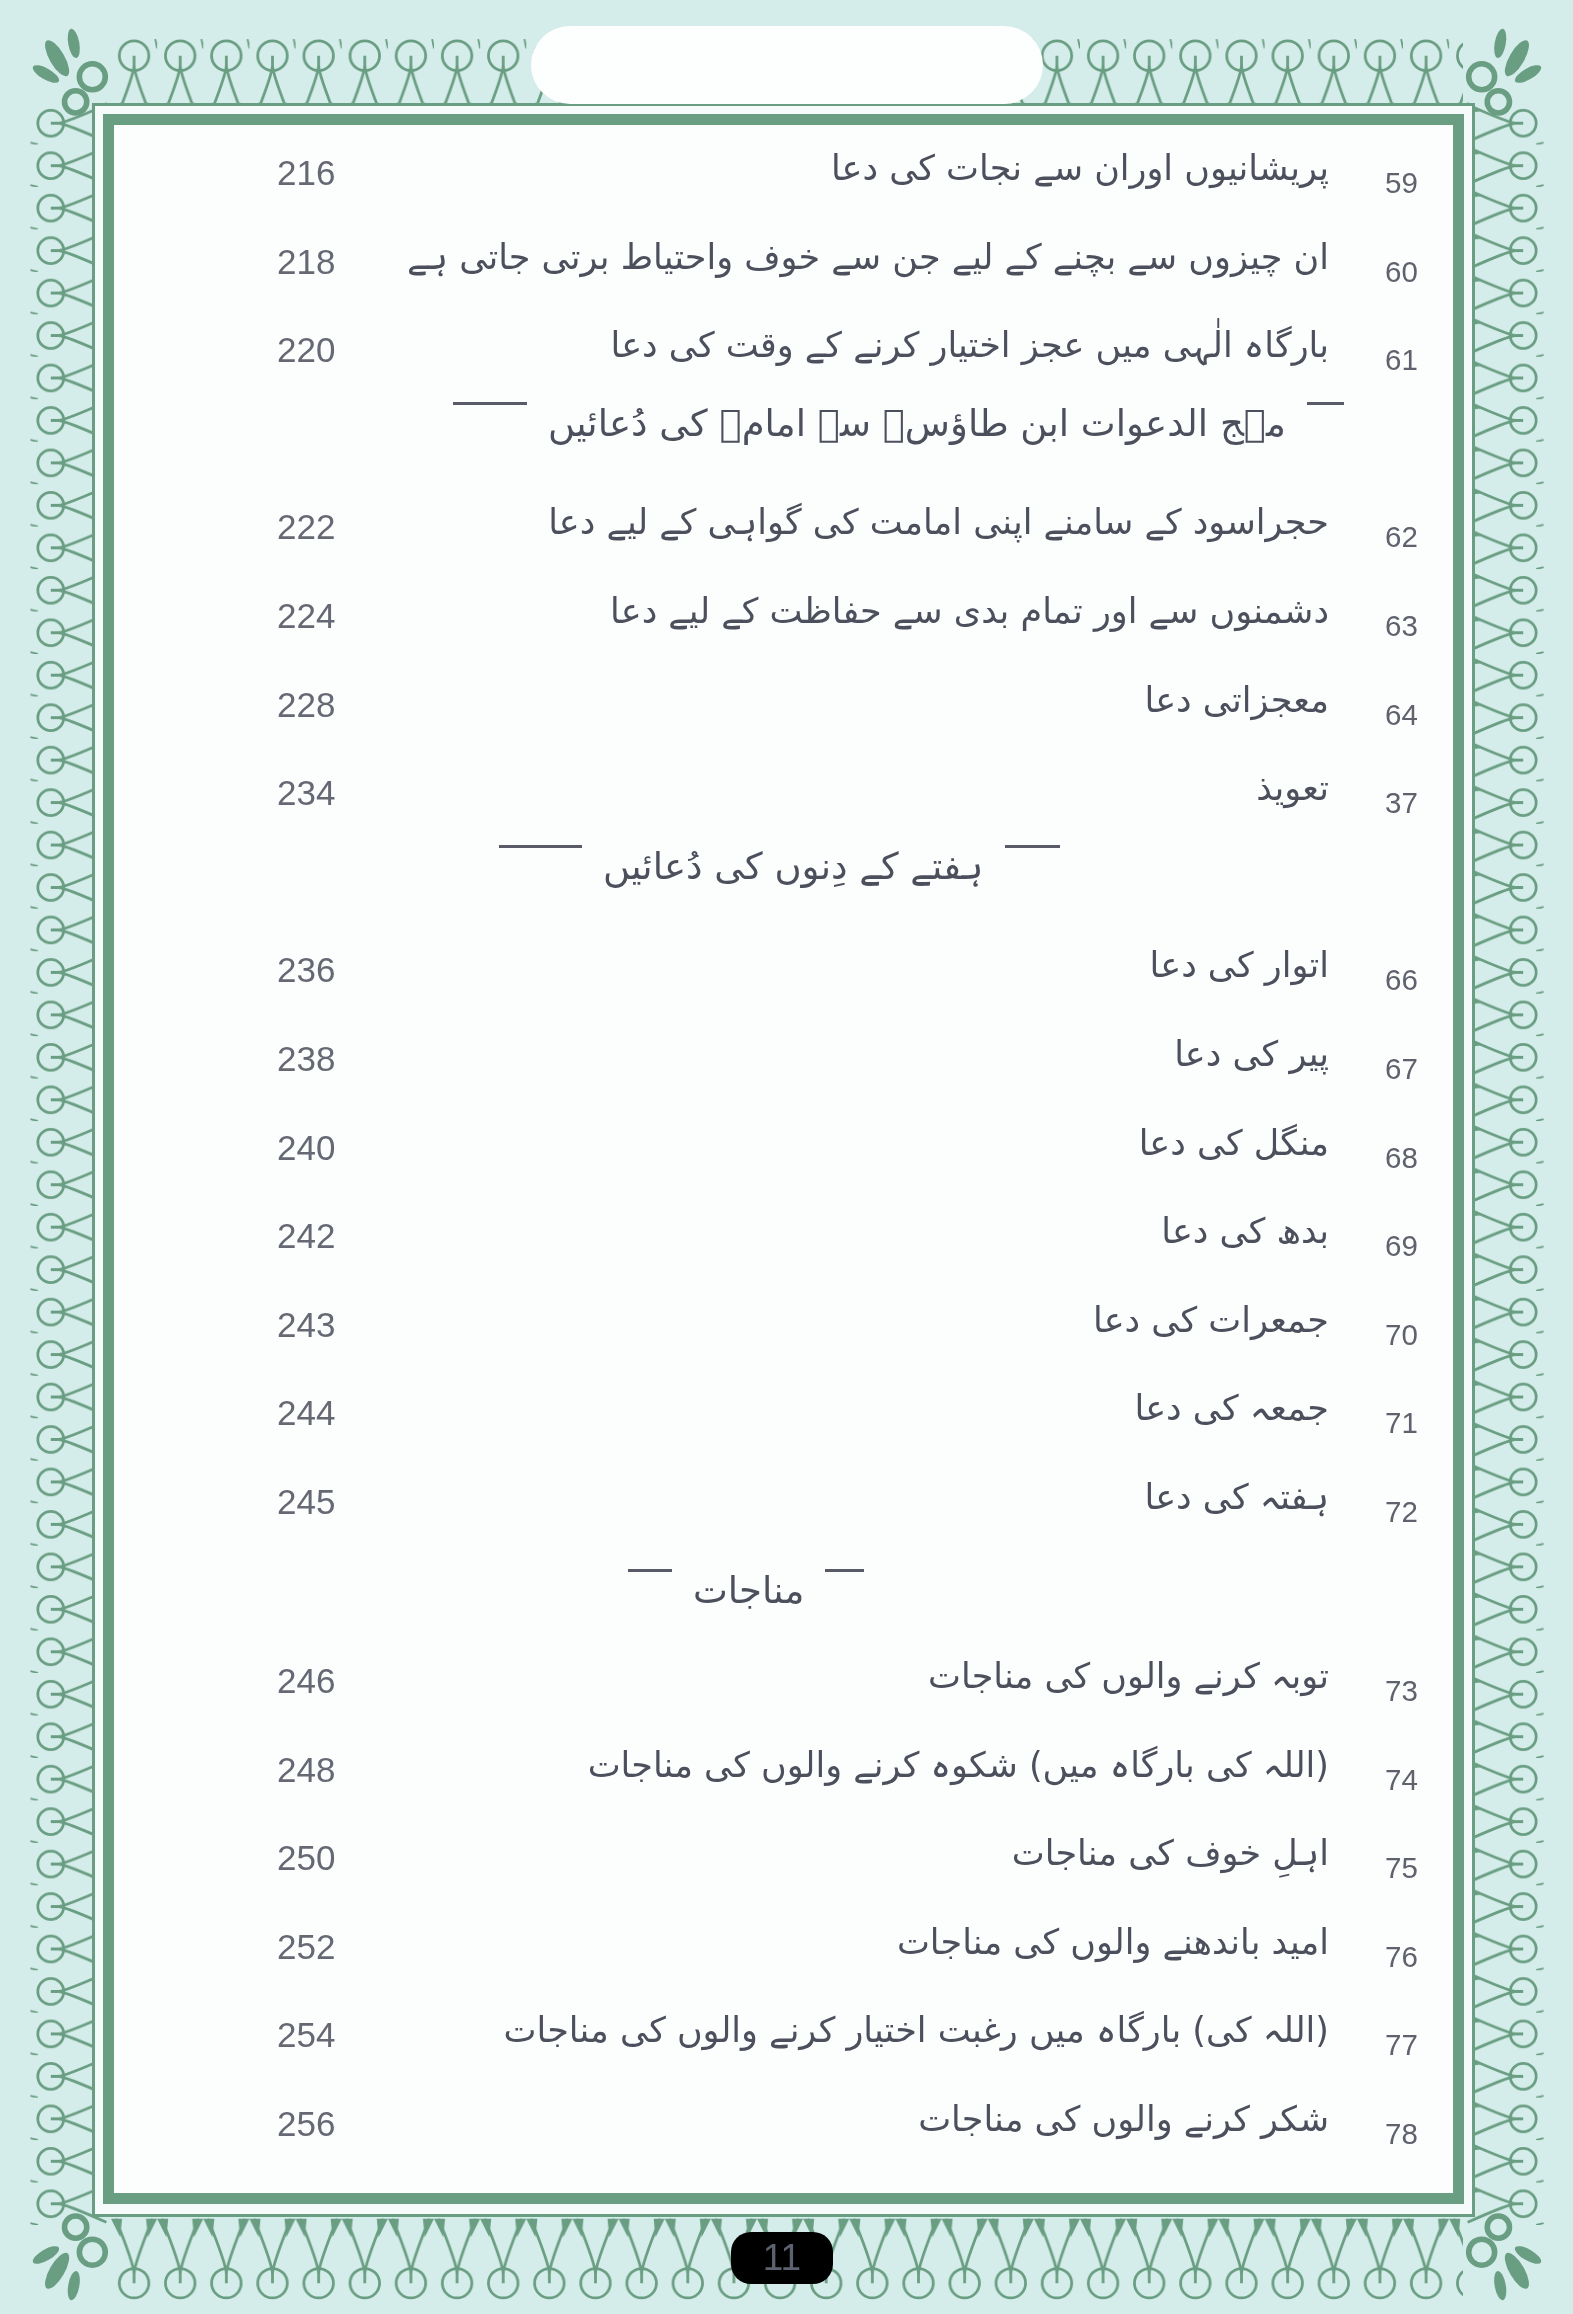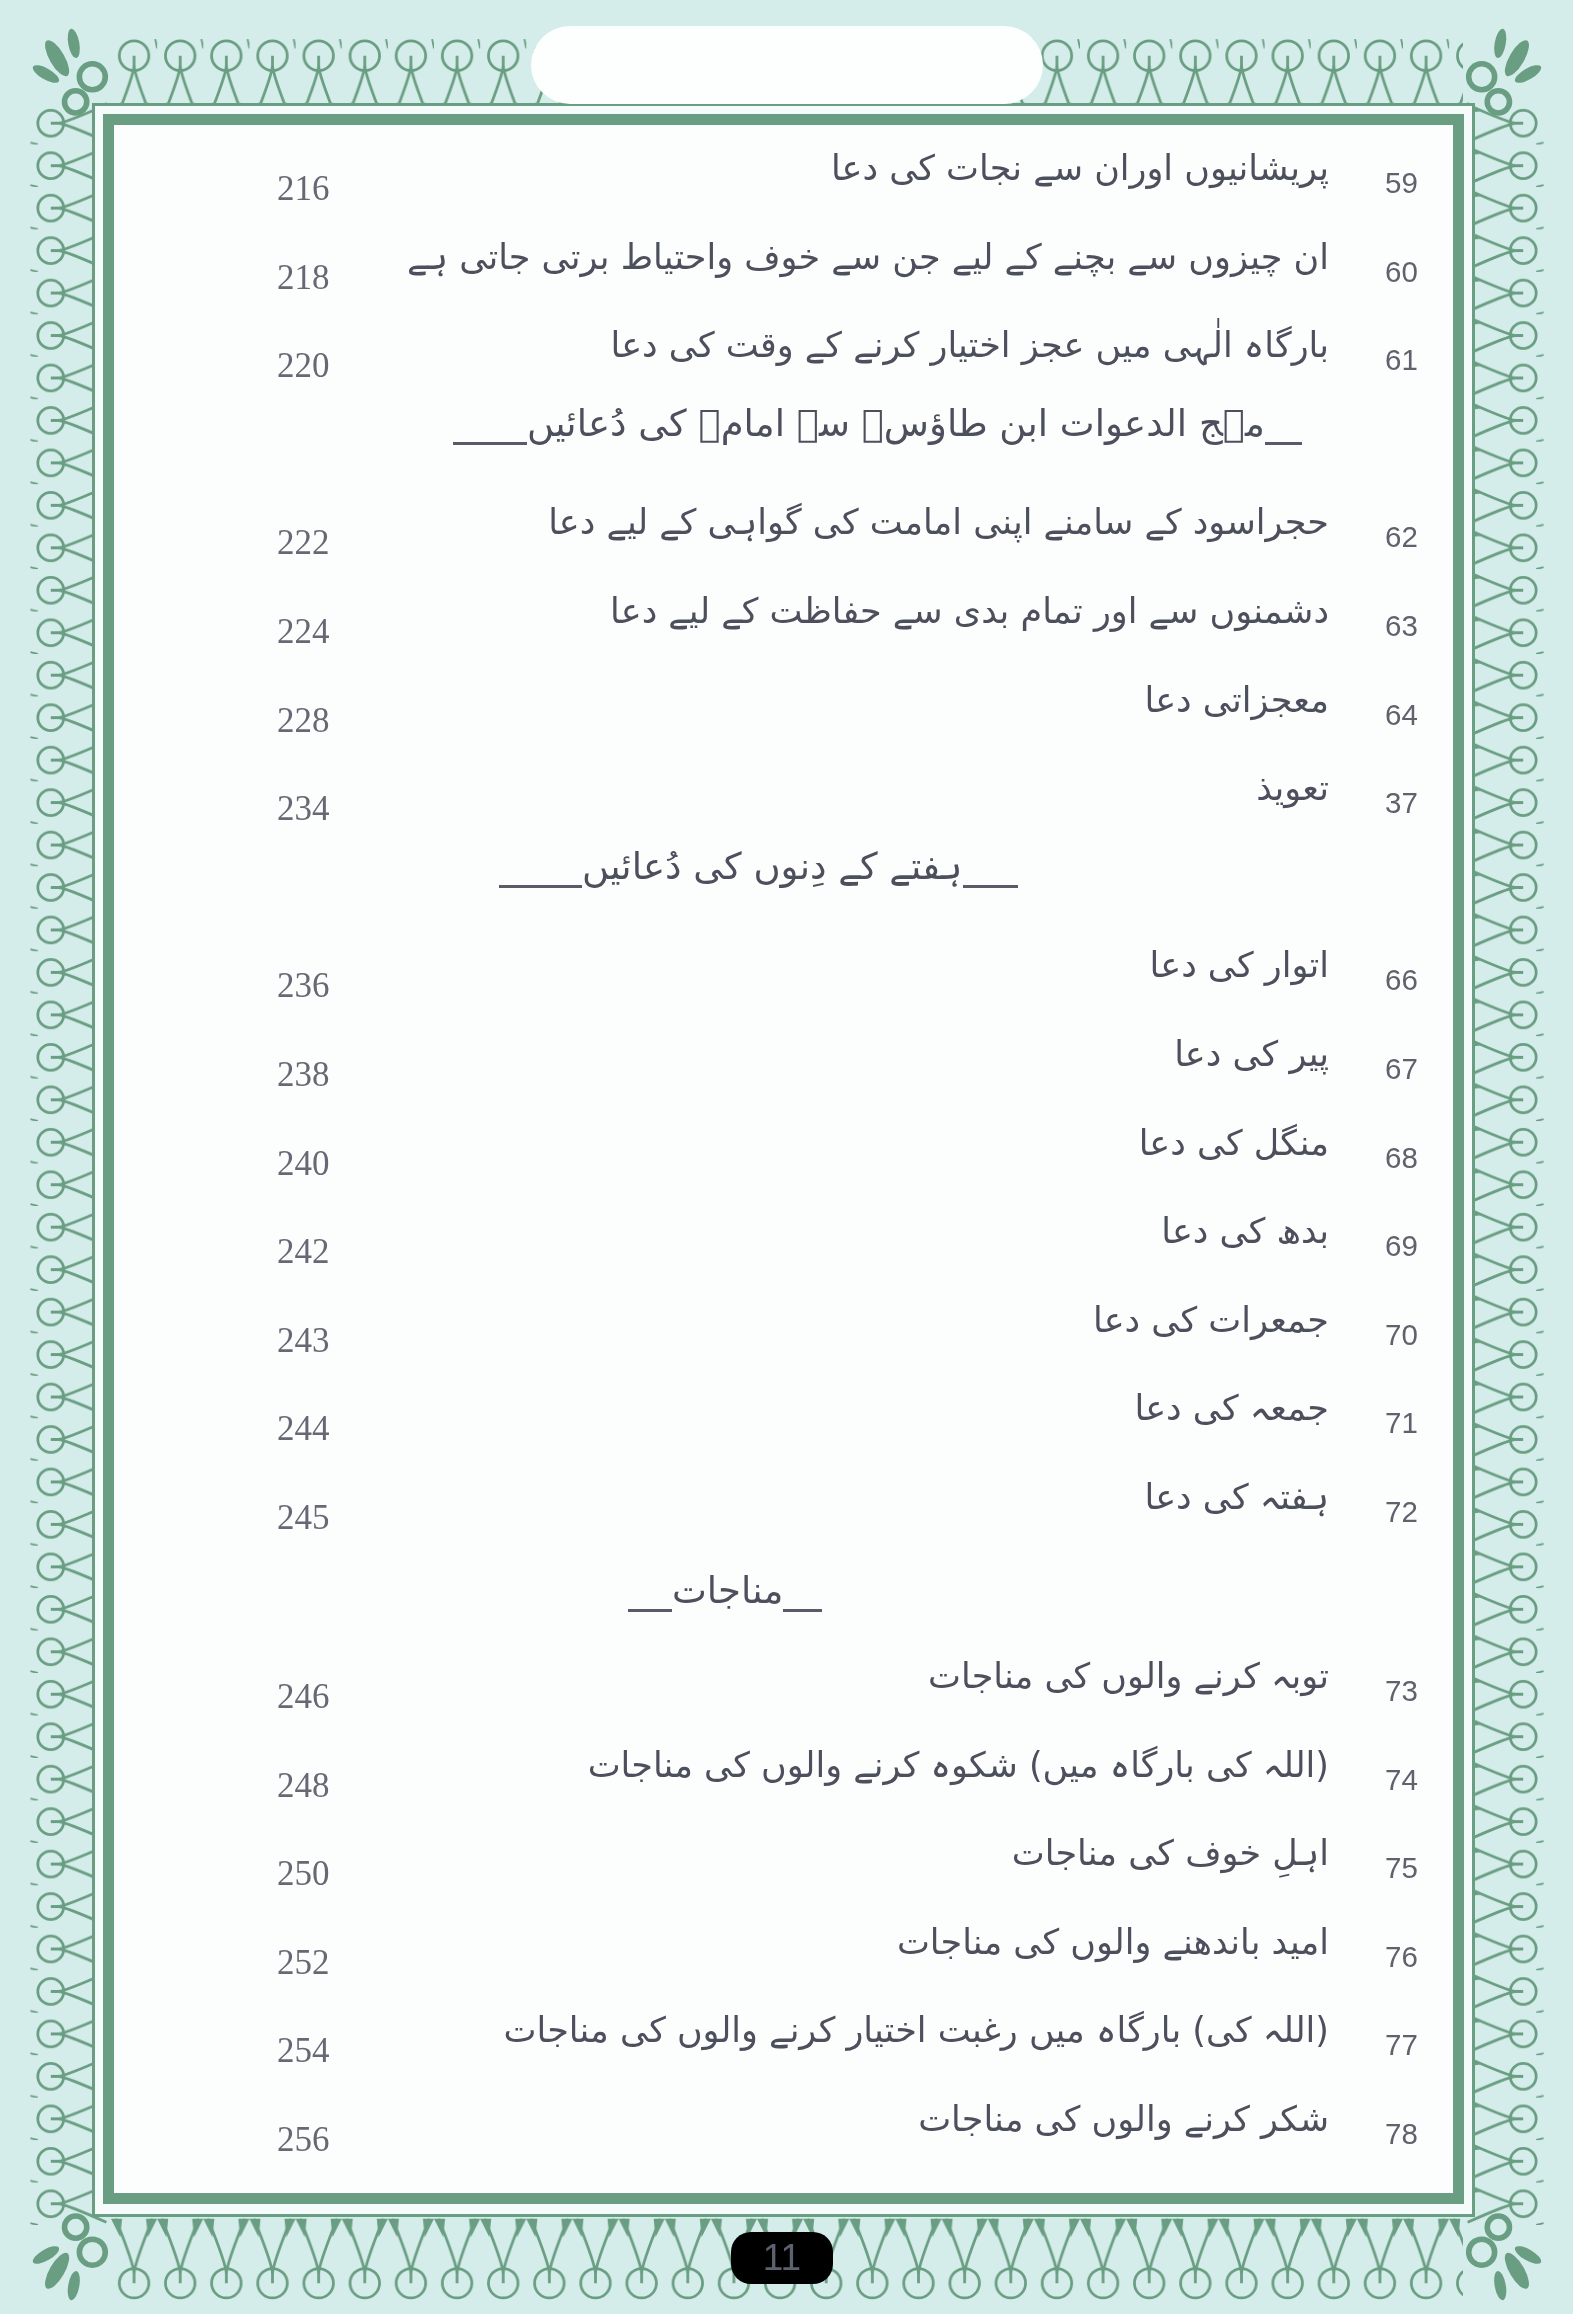--- a/index.html
+++ b/index.html
@@ -59,22 +59,22 @@
     .content {
       position: absolute;
       left: 148px; top: 129px; width: 1292px; height: 2058px;
     }
     .entry {
       position: absolute;
       left: 0; width: 1292px; height: 55px;
     }
     .entry .page {
       position: absolute;
-      left: 129px; top: 16px;
-      font-family: Liberation Serif, serif;
+      left: 129px; top: 0;
+      font-family: Liberation Sans, sans-serif;
       font-size: 35px; color: #666873;
       letter-spacing: 0px;
     }
     .entry .num {
       position: absolute;
       left: 1237px; top: 13px;
       font-family: "Liberation Sans", sans-serif;
       font-size: 29.5px; color: #5f626d;
     }
     .entry .title {
@@ -87,21 +87,21 @@
       color: #4c4f5c;
       white-space: nowrap;
     }
     .section-heading {
       position: absolute;
       direction: rtl;
       white-space: nowrap;
       font-family: "DejaVu Sans", sans-serif;
       font-size: 37px;
       color: #4c4f5c;
-      display: flex; align-items: flex-end; gap: 0;
+      display: flex; align-items: flex-start; gap: 21px;
     }
     .section-heading .dash {
       display: inline-block; height: 2.8px; background: #595c68; width: 74px;
     }
   </style>
 </head>
 <body>
 
 <div class="ornament-band band-top">
   <svg viewBox="0 0 1465 105" preserveAspectRatio="none">

